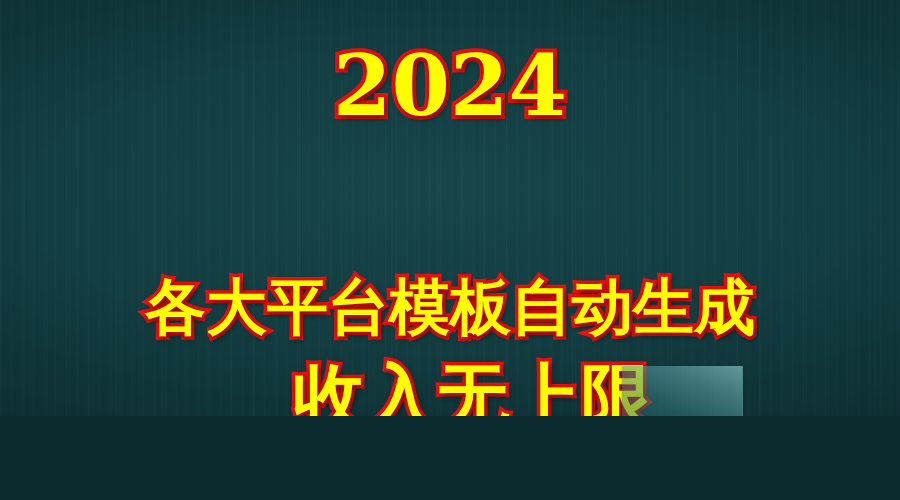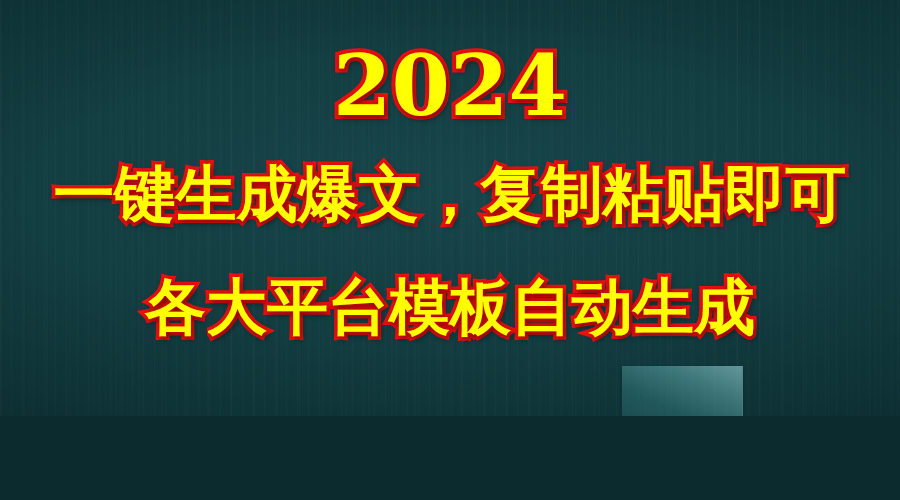--- a/index.html
+++ b/index.html
@@ -109,20 +109,20 @@
 </head>
 <body>
 
 <div id="poster">
 
   <div id="bg-texture"></div>
   <div id="bg-vignette"></div>
 
   <div class="line" id="line-year">2024</div>
 
-  <div class="line cn" id="line-2">一键生成爆文，复制粘贴即可</div>
 
   <div class="line cn" id="line-3">各大平台模板自动生成</div>
 
+  <div class="line cn" id="line-4">收入无上限</div>
 
   <div id="overlay-panel"></div>
 
 </div>
 
 </body></html>

